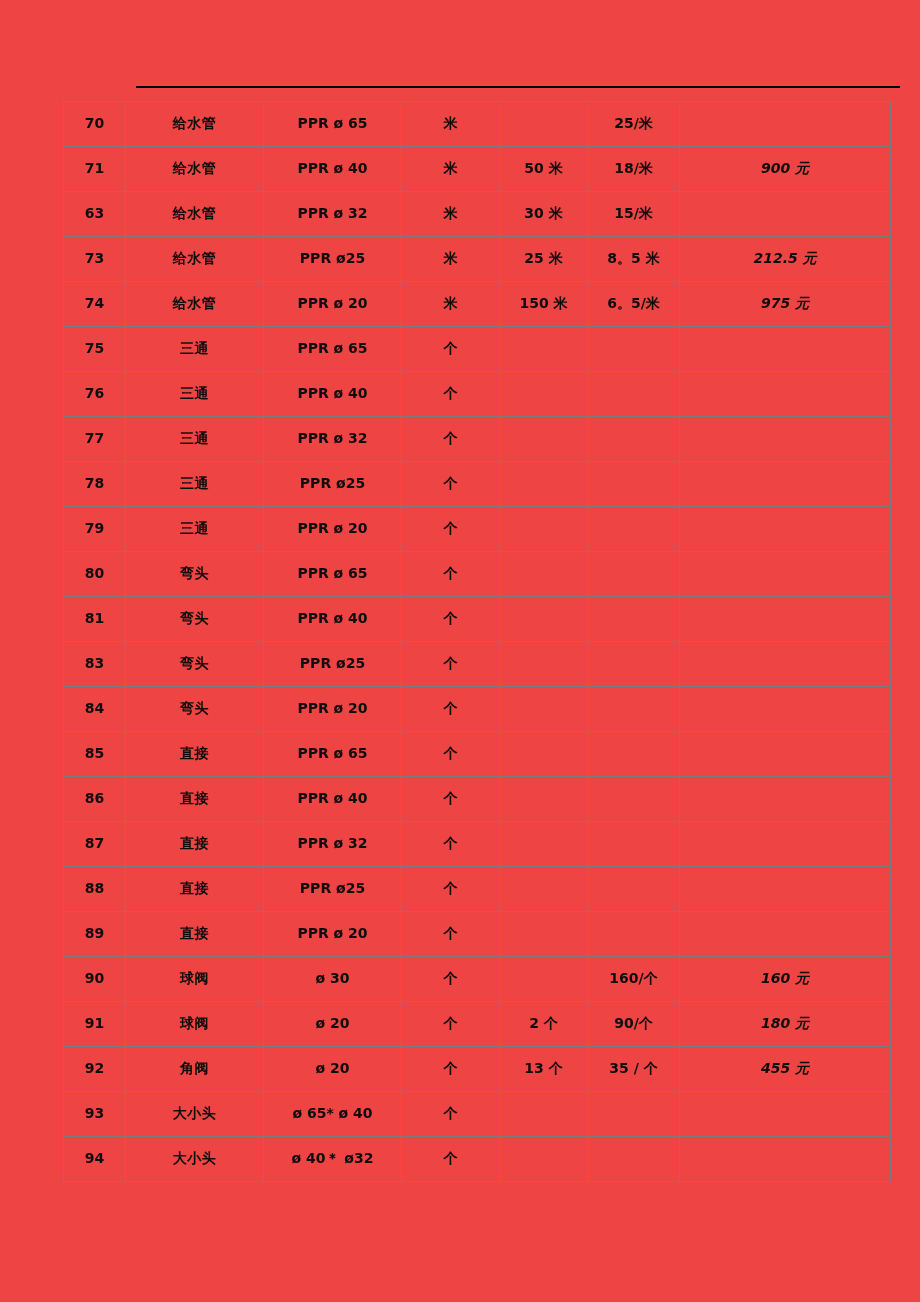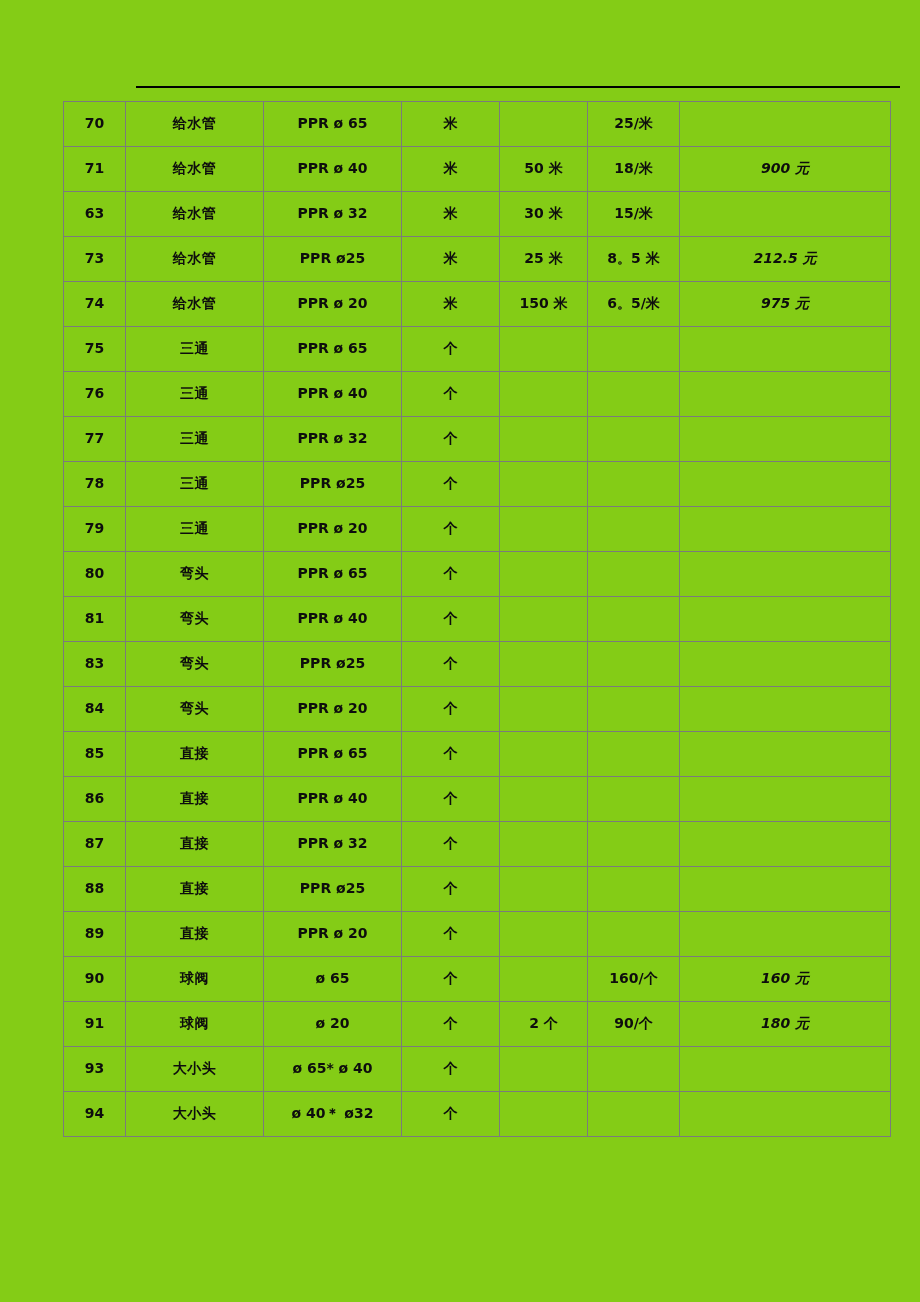--- a/index.html
+++ b/index.html
@@ -12,21 +12,21 @@
     height: 1302px;
     font-family: "DejaVu Sans", "Liberation Sans", sans-serif;
     color: #000000;
     overflow: hidden;
     position: relative;
   }
   .page {
     position: relative;
     width: 920px;
     height: 1302px;
-    background: #84cc16;
+    background: #ef4444;
   }
   
   .header-rule {
     position: absolute;
     left: 136px;
     top: 86px;
     width: 764px;
     height: 0;
     border-top: 2px solid #000000;
   }
@@ -266,36 +266,45 @@
             <td class="cell-name">直接</td>
             <td class="cell-spec">PPR ø 20</td>
             <td class="cell-unit">个</td>
             <td class="cell-qty"></td>
             <td class="cell-price"></td>
             <td class="cell-total"></td>
           </tr>
           <tr>
             <td class="cell-idx">90</td>
             <td class="cell-name">球阀</td>
-            <td class="cell-spec">ø 65</td>
+            <td class="cell-spec">ø 30</td>
             <td class="cell-unit">个</td>
             <td class="cell-qty"></td>
             <td class="cell-price">160/个</td>
             <td class="cell-total">160 元</td>
           </tr>
           <tr>
             <td class="cell-idx">91</td>
             <td class="cell-name">球阀</td>
             <td class="cell-spec">ø 20</td>
             <td class="cell-unit">个</td>
             <td class="cell-qty">2 个</td>
             <td class="cell-price">90/个</td>
             <td class="cell-total">180 元</td>
           </tr>
           <tr>
+            <td class="cell-idx">92</td>
+            <td class="cell-name">角阀</td>
+            <td class="cell-spec">ø 20</td>
+            <td class="cell-unit">个</td>
+            <td class="cell-qty">13 个</td>
+            <td class="cell-price">35 / 个</td>
+            <td class="cell-total">455 元</td>
+          </tr>
+          <tr>
             <td class="cell-idx">93</td>
             <td class="cell-name">大小头</td>
             <td class="cell-spec">ø 65* ø 40</td>
             <td class="cell-unit">个</td>
             <td class="cell-qty"></td>
             <td class="cell-price"></td>
             <td class="cell-total"></td>
           </tr>
           <tr>
             <td class="cell-idx">94</td>

